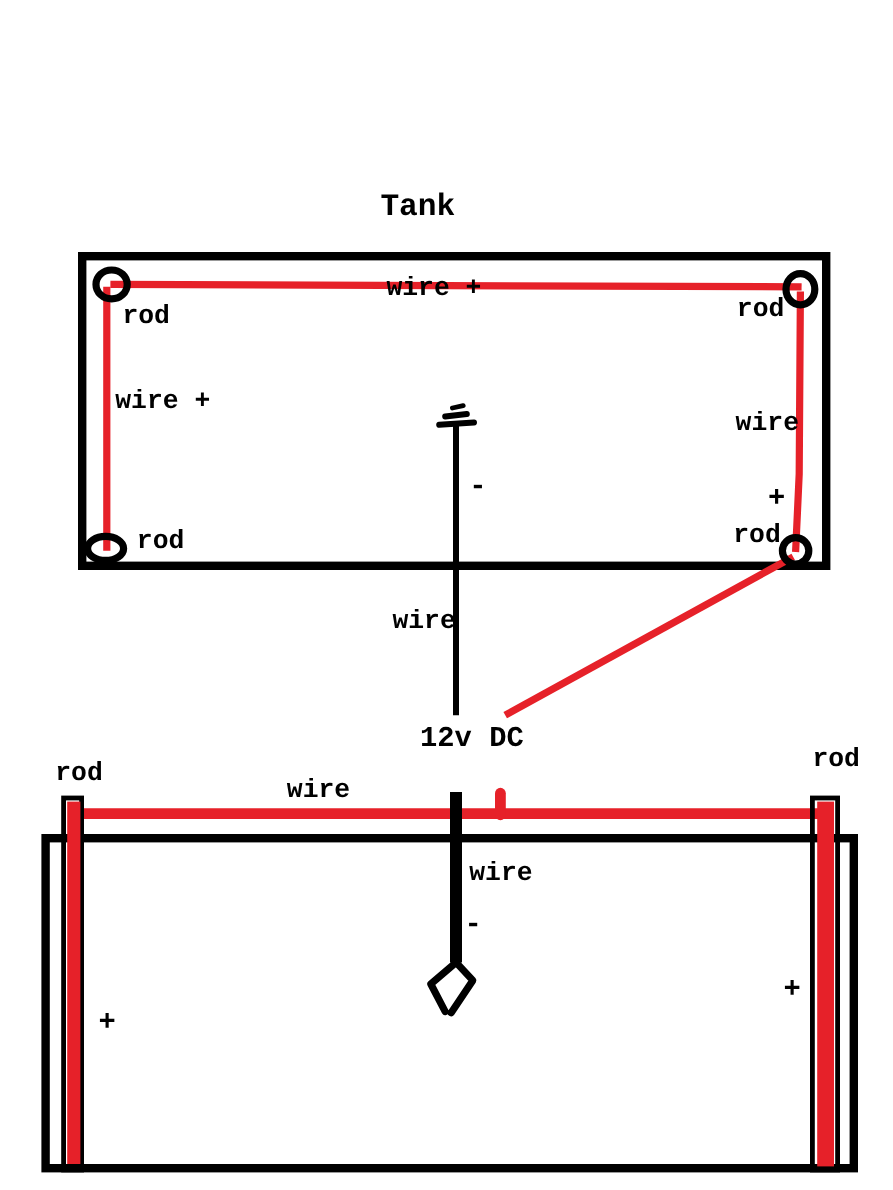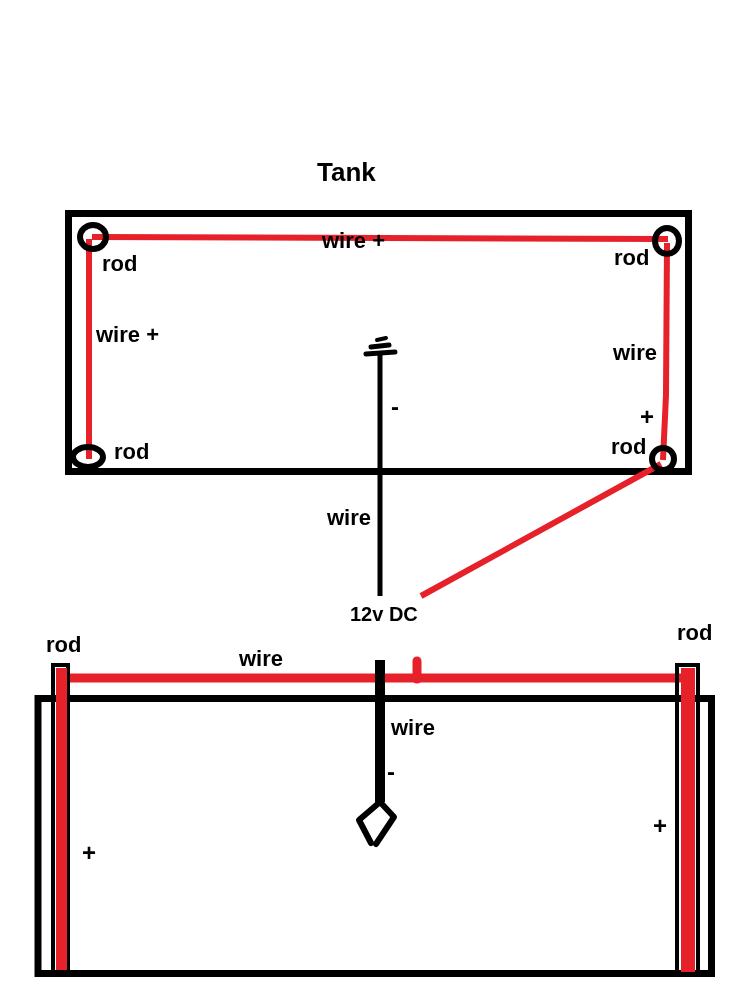--- a/index.html
+++ b/index.html
@@ -1,35 +1,35 @@
 <!DOCTYPE html>
 <html><head>
 <meta charset="utf-8">
 <style>
   html,body{margin:0;padding:0;background:#ffffff;}
   #stage{
     position:relative;
     width:744px;height:992px;
     background:#ffffff;
-    font-family:Liberation Sans, sans-serif;
+    font-family:Liberation Mono, monospace;
     overflow:hidden;
   }
   #drawing{position:absolute;left:0;top:0;}
   .ink-stroke{stroke:#000000;fill:none;}
   .lbl{
     position:absolute;
     font-weight:bold;
     color:#000000;
     font-size:22px;
     line-height:1.05;
     white-space:nowrap;
     user-select:none;
   }
   .lbl-title{font-size:26px;}
-  .lbl-power{font-size:20px;}
+  .lbl-power{font-size:24px;}
   .lbl-sign{font-size:24px;}
 </style>
 </head>
 <body>
 
 <div id="stage">
 
   <svg id="drawing" width="744" height="992" viewBox="0 0 744 992">
 
     <rect x="68.5" y="213.5" width="620" height="258" class="ink-stroke" stroke-width="7"></rect>

